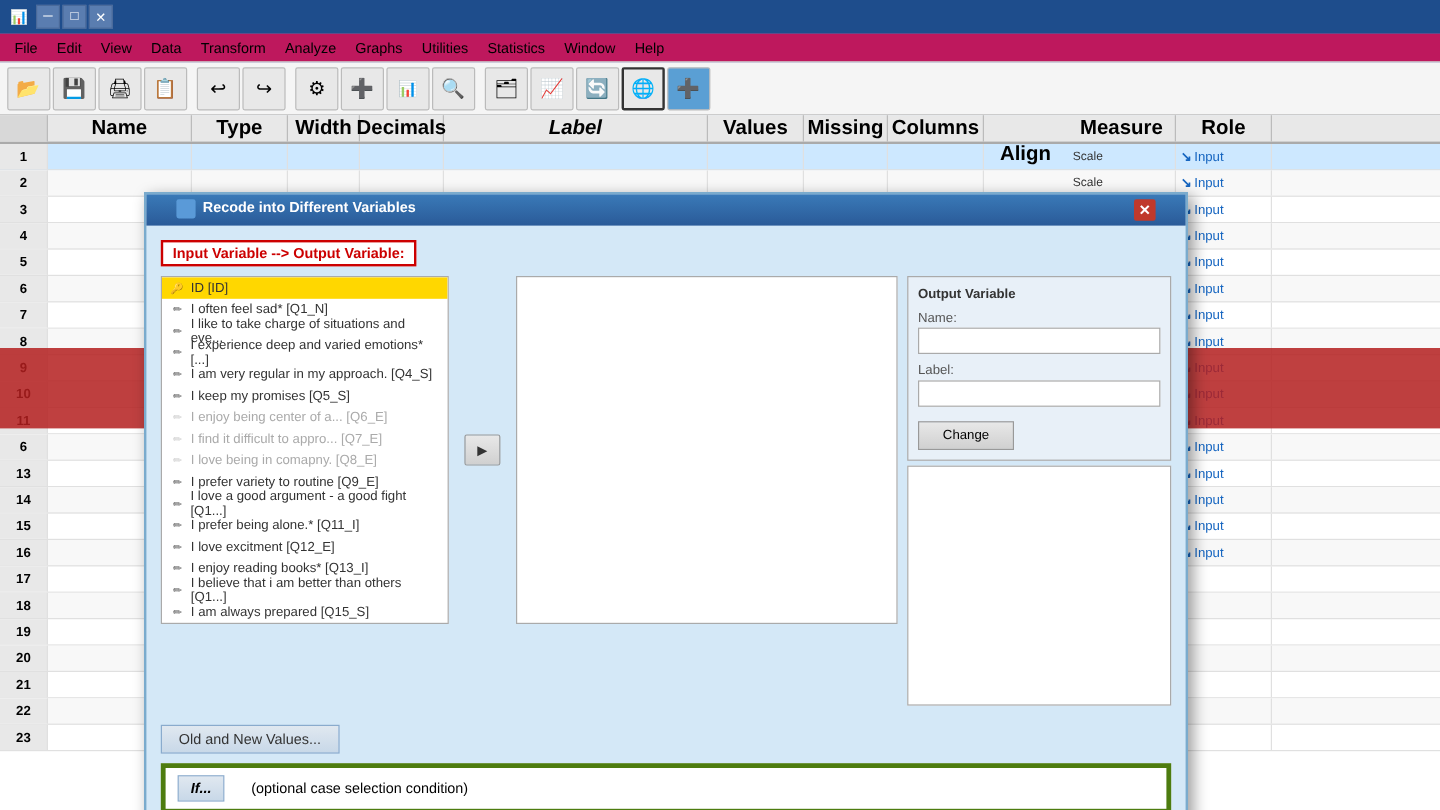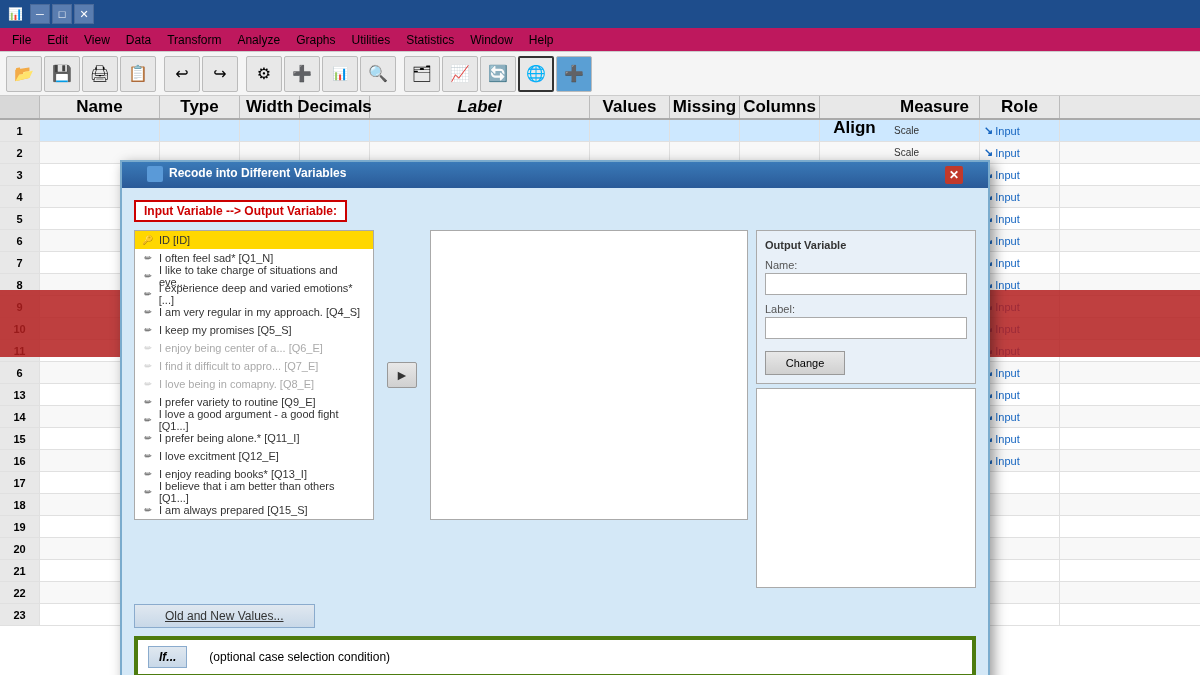--- a/index.html
+++ b/index.html
@@ -320,26 +320,25 @@
       cursor: pointer;
       margin-top: 4px;
       display: flex; align-items: center; justify-content: center;
     }
 
     
     .old-new-values-btn {
       background: linear-gradient(to bottom, #e0e8f0, #c8d8e8);
       border: 1px solid #8aabcd;
       color: #333;
-      padding: 4px 30px;
+      padding: 4px 14px;
       font-size: 12px;
       cursor: pointer;
       margin-top: 8px;
       display: inline-block;
-      text-decoration: underline;
     }
 
     
     .if-condition-row {
       margin-top: 8px;
       background: white;
       border: 4px solid #4d7c0f;
       padding: 6px 10px;
       font-size: 12px;
       display: flex;

